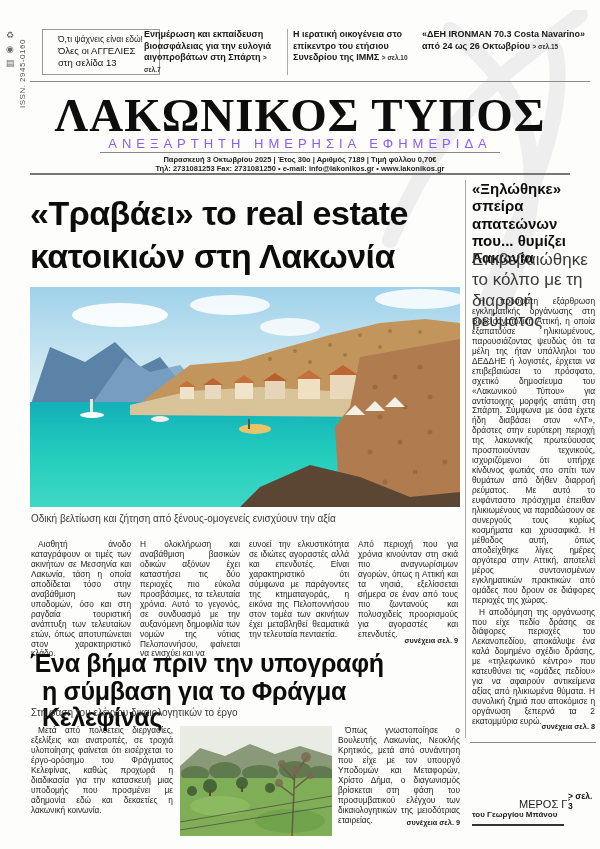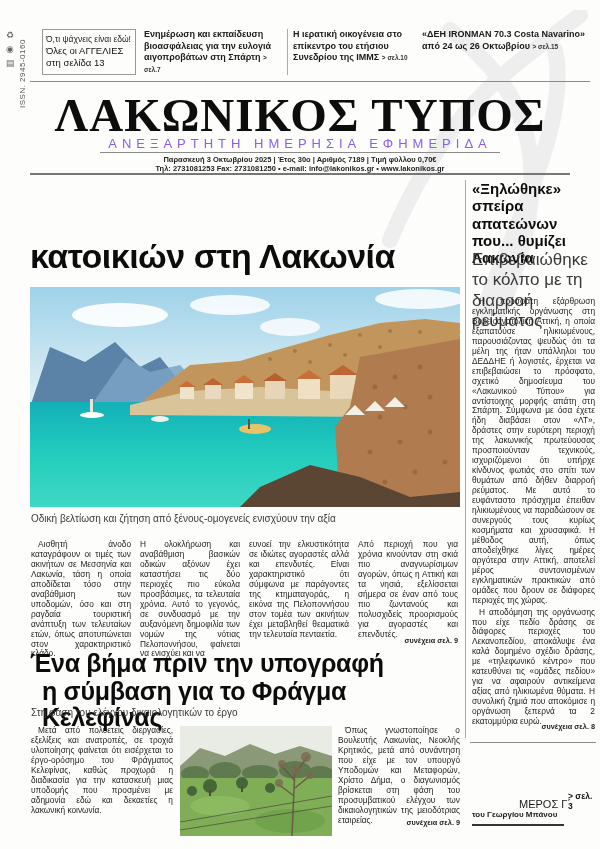--- a/index.html
+++ b/index.html
@@ -5,21 +5,21 @@
   html,body{margin:0;padding:0;background:#9a9a9a;}
   .page{position:relative;width:600px;height:849px;background:#fdfdfc;margin:0 auto;
         font-family:"Liberation Sans",sans-serif;color:#111;overflow:hidden;}
   .abs{position:absolute;}
   
   .issn{writing-mode:vertical-rl;transform:rotate(180deg);font-size:8px;color:#555;letter-spacing:.5px;}
   .side-icons{display:flex;flex-direction:column;gap:4px;font-size:9px;color:#666;}
   
   .teaser{font-size:9px;font-weight:bold;line-height:1.3;color:#191919;}
   .teaser .ref{font-weight:bold;font-size:6.5px;color:#333;}
-  .teaser-box{border:1px solid #999;padding:4px 3px;font-size:9.5px;line-height:1.3;}
+  .teaser-box{border:1px solid #999;padding:4px 15px;font-size:9.5px;line-height:1.3;}
   .teaser-box .l1{font-weight:normal;font-size:8.5px;color:#222;}
   .vdiv{width:1px;background:#aaa;}
   .hrule{background:#8a8a8a;height:1px;}
   
   .mast-title{font-family:"Liberation Serif",serif;font-weight:bold;font-size:47px;
               letter-spacing:1px;text-align:center;white-space:nowrap;color:#0d0d0d;}
   .mast-sub{font-size:13px;letter-spacing:5px;text-align:center;color:#8b5cf6;}
   .mast-info{font-size:7.5px;font-weight:bold;text-align:center;color:#222;}
   
   .kicker{font-size:12.5px;font-weight:bold;color:#161616;}
@@ -75,20 +75,21 @@
 
   <div class="abs mast-title" style="left:30px;top:88px;width:540px;">ΛΑΚΩΝΙΚΟΣ ΤΥΠΟΣ</div>
   <div class="abs mast-sub" style="left:30px;top:136px;width:540px;">ΑΝΕΞΑΡΤΗΤΗ ΗΜΕΡΗΣΙΑ ΕΦΗΜΕΡΙΔΑ</div>
   <div class="abs hrule" style="left:100px;top:152px;width:400px;"></div>
   <div class="abs mast-info" style="left:80px;top:155px;width:440px;">Παρασκευή 3 Οκτωβρίου 2025 | Έτος 30ο | Αριθμός 7189 | Τιμή φύλλου 0,70€</div>
   <div class="abs mast-info" style="left:80px;top:164px;width:440px;">Τηλ: 2731081253 Fax: 2731081250 • e-mail: info@lakonikos.gr • www.lakonikos.gr</div>
   <div class="abs" style="left:30px;top:173px;width:540px;height:2px;background:#777;"></div>
 
   <div class="abs vdiv" style="left:465px;top:180px;height:558px;"></div>
 
+  <div class="abs headline" style="left:30px;top:196px;width:432px;">«Τραβάει» το real estate</div>
   <div class="abs headline" style="left:30px;top:239px;width:432px;">κατοικιών στη Λακωνία</div>
 
   <div class="abs" style="left:30px;top:287px;width:430px;height:220px;">
     <svg width="430" height="220" viewBox="0 0 430 220">
       <defs>
         <linearGradient id="sky" x1="0" y1="0" x2="0" y2="1">
           <stop offset="0" stop-color="#9fd2ea"></stop>
             <stop offset="1" stop-color="#e8f4f6"></stop>
         </linearGradient>
         <linearGradient id="sea" x1="0" y1="0" x2="0" y2="1">

